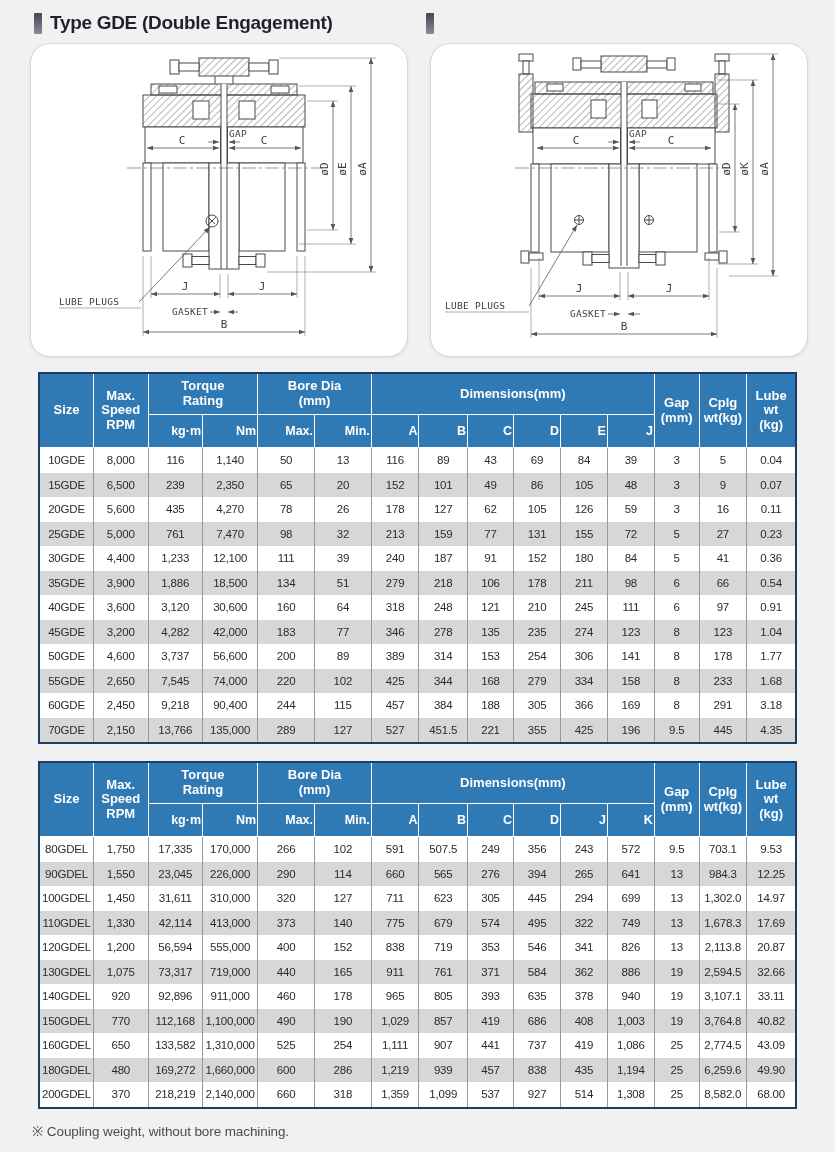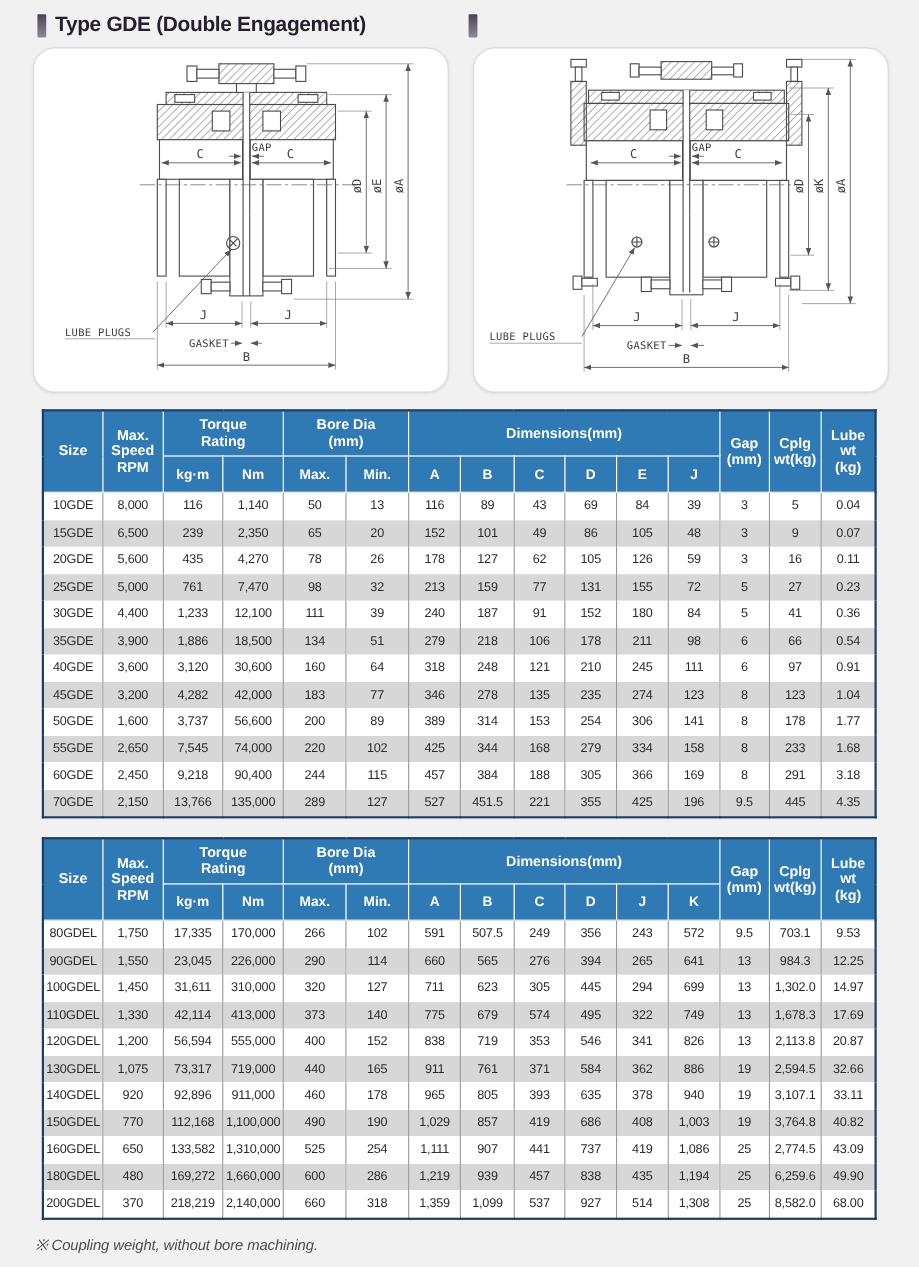--- a/index.html
+++ b/index.html
@@ -30,29 +30,29 @@
   .lbl{font-family:"DejaVu Sans Mono",monospace;font-size:11px;fill:#3e3e3e;}
   .sml{font-family:"DejaVu Sans Mono",monospace;font-size:9.5px;fill:#3e3e3e;letter-spacing:.3px;}
   
   table.spec{border-collapse:collapse;table-layout:fixed;width:759px;margin:15px 0 0 38px;border:2px solid #1c3d66;background:#fff;}
   table.spec.t2{margin-top:17px;}
   table.spec thead th{
     background:#2f79b5;color:#fff;font-weight:700;font-size:13px;line-height:1.12;
     border:1px solid #ffffff;white-space:pre-line;padding:2px 1px;vertical-align:middle;
   }
   table.spec thead tr:first-child th{height:36px;}
-  table.spec thead tr:last-child th{height:28px;font-size:12.5px;}
+  table.spec thead tr:last-child th{height:28px;font-size:12.5px;text-align:right;}
   table.spec tbody td{
     text-align:center;font-size:11.5px;color:#2b2b2b;height:24.5px;padding:0 1px;
     border-left:1px solid #979797;border-right:1px solid #979797;letter-spacing:-0.2px;
     white-space:nowrap;overflow:hidden;
   }
   table.spec tbody tr:nth-child(even){background:#d7d7d7;}
   
-  .footnote{margin:13px 0 0 32px;font-size:13.5px;color:#4c4c4c;letter-spacing:-0.1px;font-style:italic;}
+  .footnote{margin:13px 0 0 32px;font-size:13.5px;color:#4c4c4c;letter-spacing:-0.1px;}
 </style>
 </head>
 <body>
 
 <div class="page">
 
   <div class="titles">
     <div class="title">
       <span class="title-marker"></span>
       <span class="title-text">Type GDE (Double Engagement)</span>
@@ -463,21 +463,21 @@
           <td>135</td>
           <td>235</td>
           <td>274</td>
           <td>123</td>
           <td>8</td>
           <td>123</td>
           <td>1.04</td>
         </tr>
         <tr>
           <td>50GDE</td>
-          <td>1,600</td>
+          <td>4,600</td>
           <td>3,737</td>
           <td>56,600</td>
           <td>200</td>
           <td>89</td>
           <td>389</td>
           <td>314</td>
           <td>153</td>
           <td>254</td>
           <td>306</td>
           <td>141</td>

